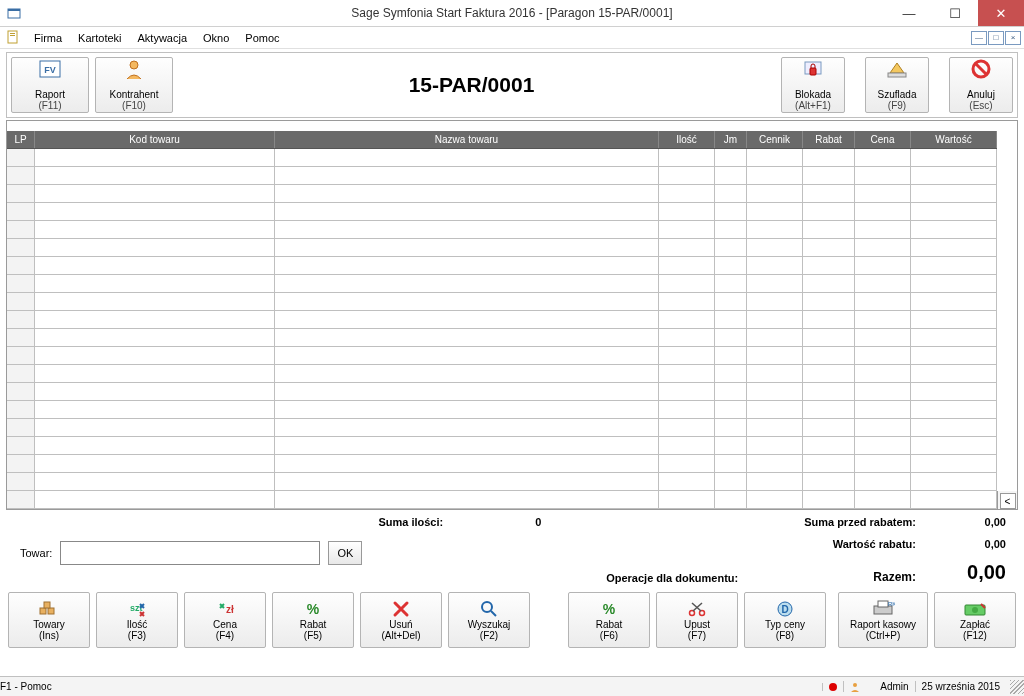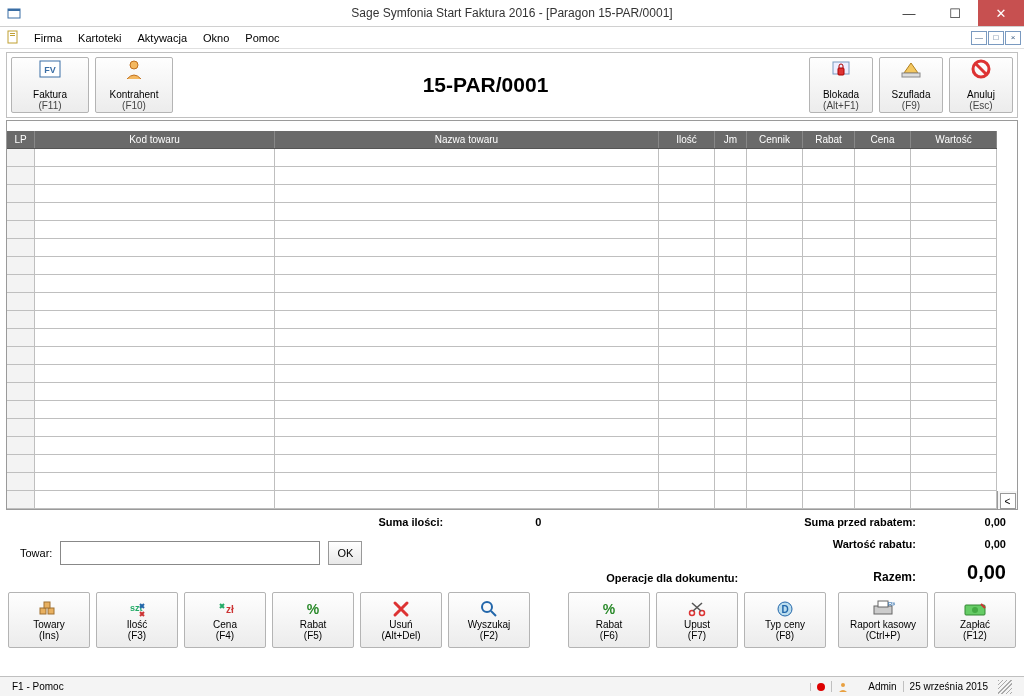--- a/index.html
+++ b/index.html
@@ -17,21 +17,21 @@
 
 .menubar { height: 22px; background:#fff; display:flex; align-items:center; font-size:11px; border-bottom:1px solid #e0e0e0; padding-left:2px;}
 .menubar .mi { padding: 2px 8px; cursor:pointer; }
 .menubar .app-icon { width:16px; height:16px; margin:0 4px;}
 .mdi-controls { margin-left:auto; display:flex; gap:1px; padding-right:3px;}
 .mdi-btn { width:16px; height:14px; border:1px solid #7a9ac0; background:#fff; font-size:8px; display:flex; align-items:center; justify-content:center; cursor:pointer; color:#3a5a80;}
 
 
 .toolbar { display:flex; padding:4px; background:#fff; border:1px solid #c0c0c0; margin:3px 6px 2px 6px; align-items:center; }
 .tool-left { display:flex; gap:6px; }
-.tool-right { display:flex; gap:6px; margin-left:auto;padding-left:11px; }
+.tool-right { display:flex; gap:20px; margin-left:auto;padding-left:11px; }
 .tbtn { width:78px; height:56px; border:1px solid #b4b4b4; background:linear-gradient(#fefefe,#ececec); border-radius:2px; display:flex; flex-direction:column; align-items:center; justify-content:center; font-size:10px; cursor:pointer; padding:4px 2px;}
 .tbtn.narrow { width:64px;}
 .tbtn .ico { height:22px; display:flex; align-items:center; justify-content:center; margin-bottom:10px;}
 .tbtn .lbl { line-height:1.1; text-align:center; }
 .tbtn .sc { font-size:10px; color:#444;}
 .doc-title { flex:1; text-align:center; font-size:21px; font-weight:bold; }
 
 
 .table-wrap { margin:2px 6px; border:1px solid #9a9a9a; height:390px; display:flex;align-items:flex-end; }
 .grid { flex:1; display:flex; flex-direction:column; }
@@ -56,21 +56,21 @@
 
 
 .bottom { display:flex; padding:4px 8px; gap:6px; margin-top:4px;}
 .bottom .group{ display:flex; gap:6px;}
 .bottom .spacer{ width:26px;}
 .bbtn { width:82px; height:56px; border:1px solid #b4b4b4; background:linear-gradient(#fefefe,#ececec); border-radius:2px; display:flex; flex-direction:column; align-items:center; justify-content:center; font-size:10px; cursor:pointer; padding:3px 2px;}
 .bbtn .ico{height:20px; display:flex; align-items:center; justify-content:center; margin-bottom:1px;}
 .bbtn .lbl{line-height:1.05; text-align:center;}
 
 
-.status { height:20px; border-top:1px solid #c0c0c0; display:flex; align-items:center; font-size:10px; padding:0 12px; background:#f4f4f4; position:absolute; bottom:0; left:0; right:0;}
+.status { height:20px; border-top:1px solid #c0c0c0; display:flex; align-items:center; font-size:10px; padding:0 0; background:#f4f4f4; position:absolute; bottom:0; left:0; right:0;}
 .status .sp{ flex:1;}
 .status .cell{ border-left:1px solid #c0c0c0; padding:0 6px; display:flex; align-items:center; gap:20px;}
 .status-dot{ width:8px; height:8px; border-radius:50%; background:#d00;}
 .grip { margin-left:4px; width:14px; height:14px; background: repeating-linear-gradient(135deg,#aaa 0 1px, transparent 1px 3px);}
 
 
 svg { display:block; }
 </style>
 </head>
 <body>
@@ -112,21 +112,21 @@
 
 <div class="toolbar">
   <div class="tool-left">
     <div class="tbtn">
       <span class="ico">
         <svg width="26" height="20">
             <rect x="3" y="2" width="20" height="16" fill="#fff" stroke="#3a6ea5"></rect>
             <text x="13" y="14" font-size="9" text-anchor="middle" fill="#3a6ea5" font-weight="bold">FV</text>
           </svg>
       </span>
-      <span class="lbl">Faktura</span>
+      <span class="lbl">Raport</span>
       <span class="sc">(F11)</span>
     </div>
     <div class="tbtn">
       <span class="ico">
         <svg width="22" height="20">
             <circle cx="11" cy="6" r="4" fill="#f4b860" stroke="#c07020"></circle>
             <path d="M4 20 Q11 12 18 20" fill="#f4b860" stroke="#c07020"></path>
           </svg>
       </span>
       <span class="lbl">Kontrahent</span>

